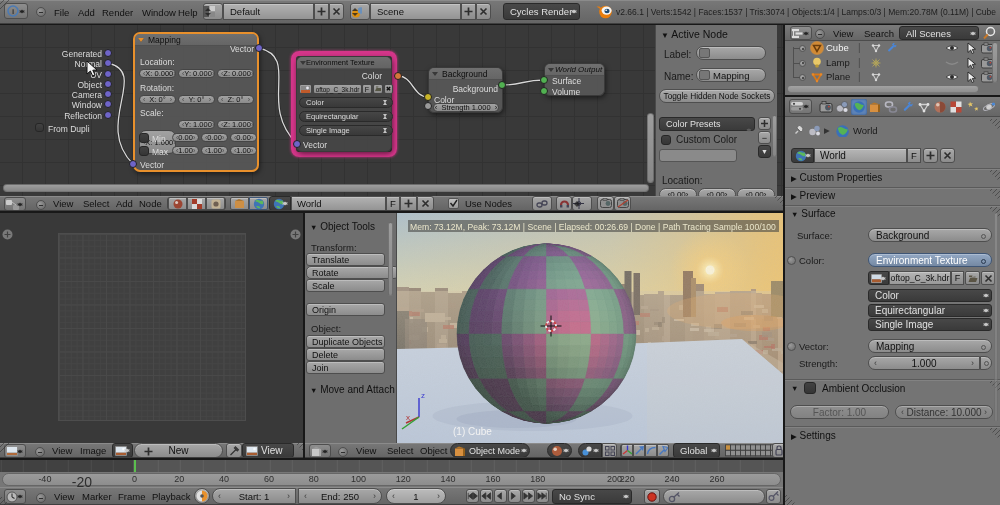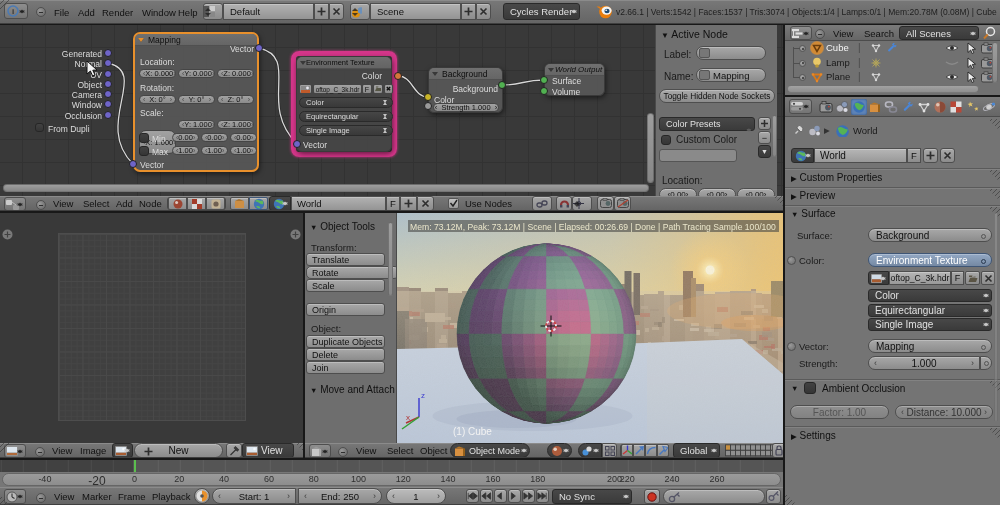--- a/index.html
+++ b/index.html
@@ -95,21 +95,21 @@
       </svg>
     </div>
     <div class="btn dark" style="position:absolute;left:503px;top:3px;width:77px;height:17px;font-size:9.5px;justify-content:flex-start;padding-left:6px;border-radius:3px;">Cycles Render<div class="updn"></div></div>
     <svg width="17" height="17" viewBox="0 0 17 17" style="position:absolute;left:596px;top:3px;">
       <path d="M0.5,3.5 L8,8.5 L3.5,3.5 Z" fill="#e87d0d"></path>
       <circle cx="9.5" cy="9" r="6.3" fill="#e87d0d"></circle>
       <ellipse cx="10.6" cy="7.6" rx="5" ry="4.1" fill="#f4f4f4"></ellipse>
       <ellipse cx="11" cy="8" rx="2.6" ry="2.2" fill="#1e4a72"></ellipse>
       <ellipse cx="10.2" cy="7.2" rx="1" ry="0.7" fill="#f4f4f4"></ellipse>
     </svg>
-    <span style="position:absolute;left:616px;top:50%;transform:translateY(-50%);font-size:8.5px;color:#1e1e1e;white-space:nowrap;">v2.66.1 | Verts:1542 | Faces:1537 | Tris:3074 | Objects:1/4 | Lamps:0/1 | Mem:20.78M (0.08M) | Cube</span>
+    <span style="position:absolute;left:616px;top:50%;transform:translateY(-50%);font-size:8.5px;color:#1e1e1e;white-space:nowrap;">v2.66.1 | Verts:1542 | Faces:1537 | Tris:3074 | Objects:1/4 | Lamps:0/3 | Mem:20.78M (0.11M) | Cube</span>
 </div>
 
 <div class="area" style="left:0;top:25px;width:783px;height:171px;background:#393939;
   background-image:linear-gradient(rgba(0,0,0,0) 22px,#323232 22px),linear-gradient(90deg,rgba(0,0,0,0) 22px,#323232 22px);background-size:23px 23px;">
   <svg width="783" height="171" style="position:absolute;left:0;top:0;">
       <path d="M108,38 C150,48 93,99 133,139" fill="none" stroke="#111" stroke-width="2.4" opacity="0.5"></path>
       <path d="M108,38 C150,48 93,99 133,139" fill="none" stroke="#d8d8d8" stroke-width="1.3"></path>
       <path d="M259,23 C301,33 257,79 297,119" fill="none" stroke="#111" stroke-width="2.4" opacity="0.5"></path>
       <path d="M259,23 C301,33 257,79 297,119" fill="none" stroke="#d8d8d8" stroke-width="1.3"></path>
       <path d="M398,51 C413.0,51 413.0,72 428,72" fill="none" stroke="#111" stroke-width="2.4" opacity="0.5"></path>
@@ -122,21 +122,21 @@
     <div class="nlabel" style="left:30px;top:34px;width:72px;text-align:right;font-size:8.5px;">Normal</div>
     <div class="sock" style="left:104px;top:34px;background:#6e64c8;border-color:#222;"></div>
     <div class="nlabel" style="left:30px;top:45px;width:72px;text-align:right;font-size:8.5px;">UV</div>
     <div class="sock" style="left:104px;top:45px;background:#6e64c8;border-color:#222;"></div>
     <div class="nlabel" style="left:30px;top:55px;width:72px;text-align:right;font-size:8.5px;">Object</div>
     <div class="sock" style="left:104px;top:55px;background:#6e64c8;border-color:#222;"></div>
     <div class="nlabel" style="left:30px;top:65px;width:72px;text-align:right;font-size:8.5px;">Camera</div>
     <div class="sock" style="left:104px;top:65px;background:#6e64c8;border-color:#222;"></div>
     <div class="nlabel" style="left:30px;top:75px;width:72px;text-align:right;font-size:8.5px;">Window</div>
     <div class="sock" style="left:104px;top:75px;background:#6e64c8;border-color:#222;"></div>
-    <div class="nlabel" style="left:30px;top:86px;width:72px;text-align:right;font-size:8.5px;">Occlusion</div>
+    <div class="nlabel" style="left:30px;top:86px;width:72px;text-align:right;font-size:8.5px;">Reflection</div>
     <div class="sock" style="left:104px;top:86px;background:#6e64c8;border-color:#222;"></div>
     <div class="nlabel" style="left:48px;top:99px;font-size:8.5px;">From Dupli</div>
     <div class="chk" style="position:absolute;left:35px;top:98px;width:9px;height:9px;"></div>
     <svg width="14" height="18" style="position:absolute;left:86px;top:35px;z-index:50;">
       <path d="M1,1 L1,14 L4.4,11 L6.6,16 L9,15 L6.8,10.2 L11,10 Z" fill="#f2f2f2" stroke="#111" stroke-width="1"></path>
     </svg>
     <div class="node" style="left:133px;top:7px;width:126px;height:140px;border:2px solid #e8902c;border-radius:7px;">
       <div class="ntitle">Mapping</div>
       <div style="position:absolute;left:3px;top:3.5px;width:0;height:0;border:3.5px solid transparent;border-top:4.5px solid #e8902c;"></div>
     </div>
@@ -1358,21 +1358,21 @@
 
 <div class="area" style="left:0;top:460px;width:783px;height:12px;background:#555555;
  background-image:repeating-linear-gradient(90deg,#606060 0 1px,transparent 1px 22.4px);background-position:0.8px 0;">
   <div style="position:absolute;left:0;top:0;width:133px;height:12px;background:#414141;
    background-image:repeating-linear-gradient(90deg,#4c4c4c 0 1px,transparent 1px 22.4px);background-position:0.8px 0;"></div>
   <div style="position:absolute;left:133.5px;top:0;width:2.5px;height:12px;background:#5bbf4e;"></div>
 </div>
 <div class="area" style="left:0;top:472px;width:783px;height:15px;background:#777777;padding-left:21px;">
   <div class="scroll" style="left:2px;top:1px;width:779px;height:13px;border-radius:7px;background:linear-gradient(#9b9b9b,#8d8d8d);border-color:#666;"></div>
   <div style="position:absolute;left:29.89999999999999px;top:1.5px;width:30px;text-align:center;color:#2e2e2e;font-size:9px;">-40</div>
-    <div style="position:absolute;left:82px;top:1.5px;width:30px;text-align:center;color:#2e2e2e;font-size:12px;">-20</div>
+    <div style="position:absolute;left:62px;top:1.5px;width:30px;text-align:right;color:#2e2e2e;font-size:14px;">-20</div>
     <div style="position:absolute;left:119.5px;top:1.5px;width:30px;text-align:center;color:#2e2e2e;font-size:9px;">0</div>
     <div style="position:absolute;left:164.3px;top:1.5px;width:30px;text-align:center;color:#2e2e2e;font-size:9px;">20</div>
     <div style="position:absolute;left:209.10000000000002px;top:1.5px;width:30px;text-align:center;color:#2e2e2e;font-size:9px;">40</div>
     <div style="position:absolute;left:253.89999999999998px;top:1.5px;width:30px;text-align:center;color:#2e2e2e;font-size:9px;">60</div>
     <div style="position:absolute;left:298.70000000000005px;top:1.5px;width:30px;text-align:center;color:#2e2e2e;font-size:9px;">80</div>
     <div style="position:absolute;left:343.5px;top:1.5px;width:30px;text-align:center;color:#2e2e2e;font-size:9px;">100</div>
     <div style="position:absolute;left:388.3px;top:1.5px;width:30px;text-align:center;color:#2e2e2e;font-size:9px;">120</div>
     <div style="position:absolute;left:433.1px;top:1.5px;width:30px;text-align:center;color:#2e2e2e;font-size:9px;">140</div>
     <div style="position:absolute;left:477.90000000000003px;top:1.5px;width:30px;text-align:center;color:#2e2e2e;font-size:9px;">160</div>
     <div style="position:absolute;left:522.7px;top:1.5px;width:30px;text-align:center;color:#2e2e2e;font-size:9px;">180</div>

